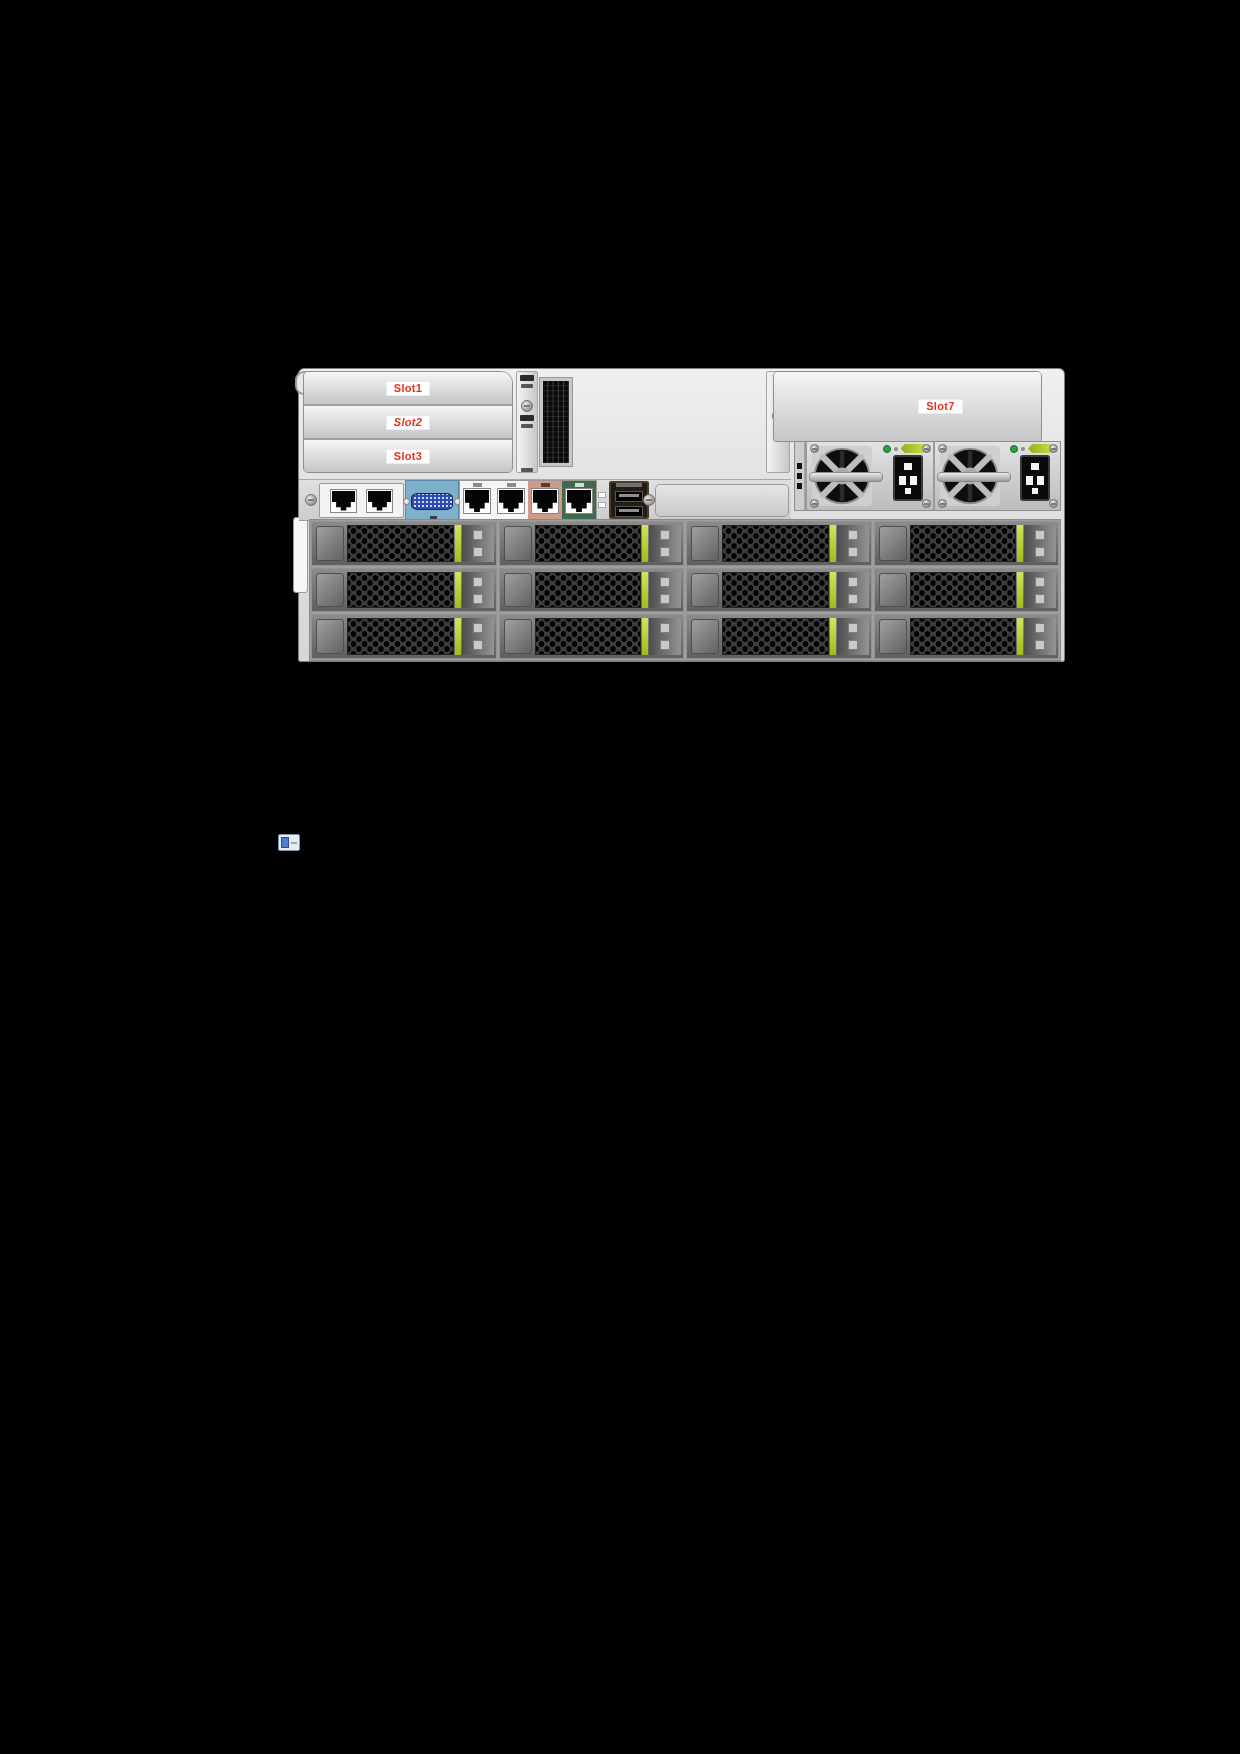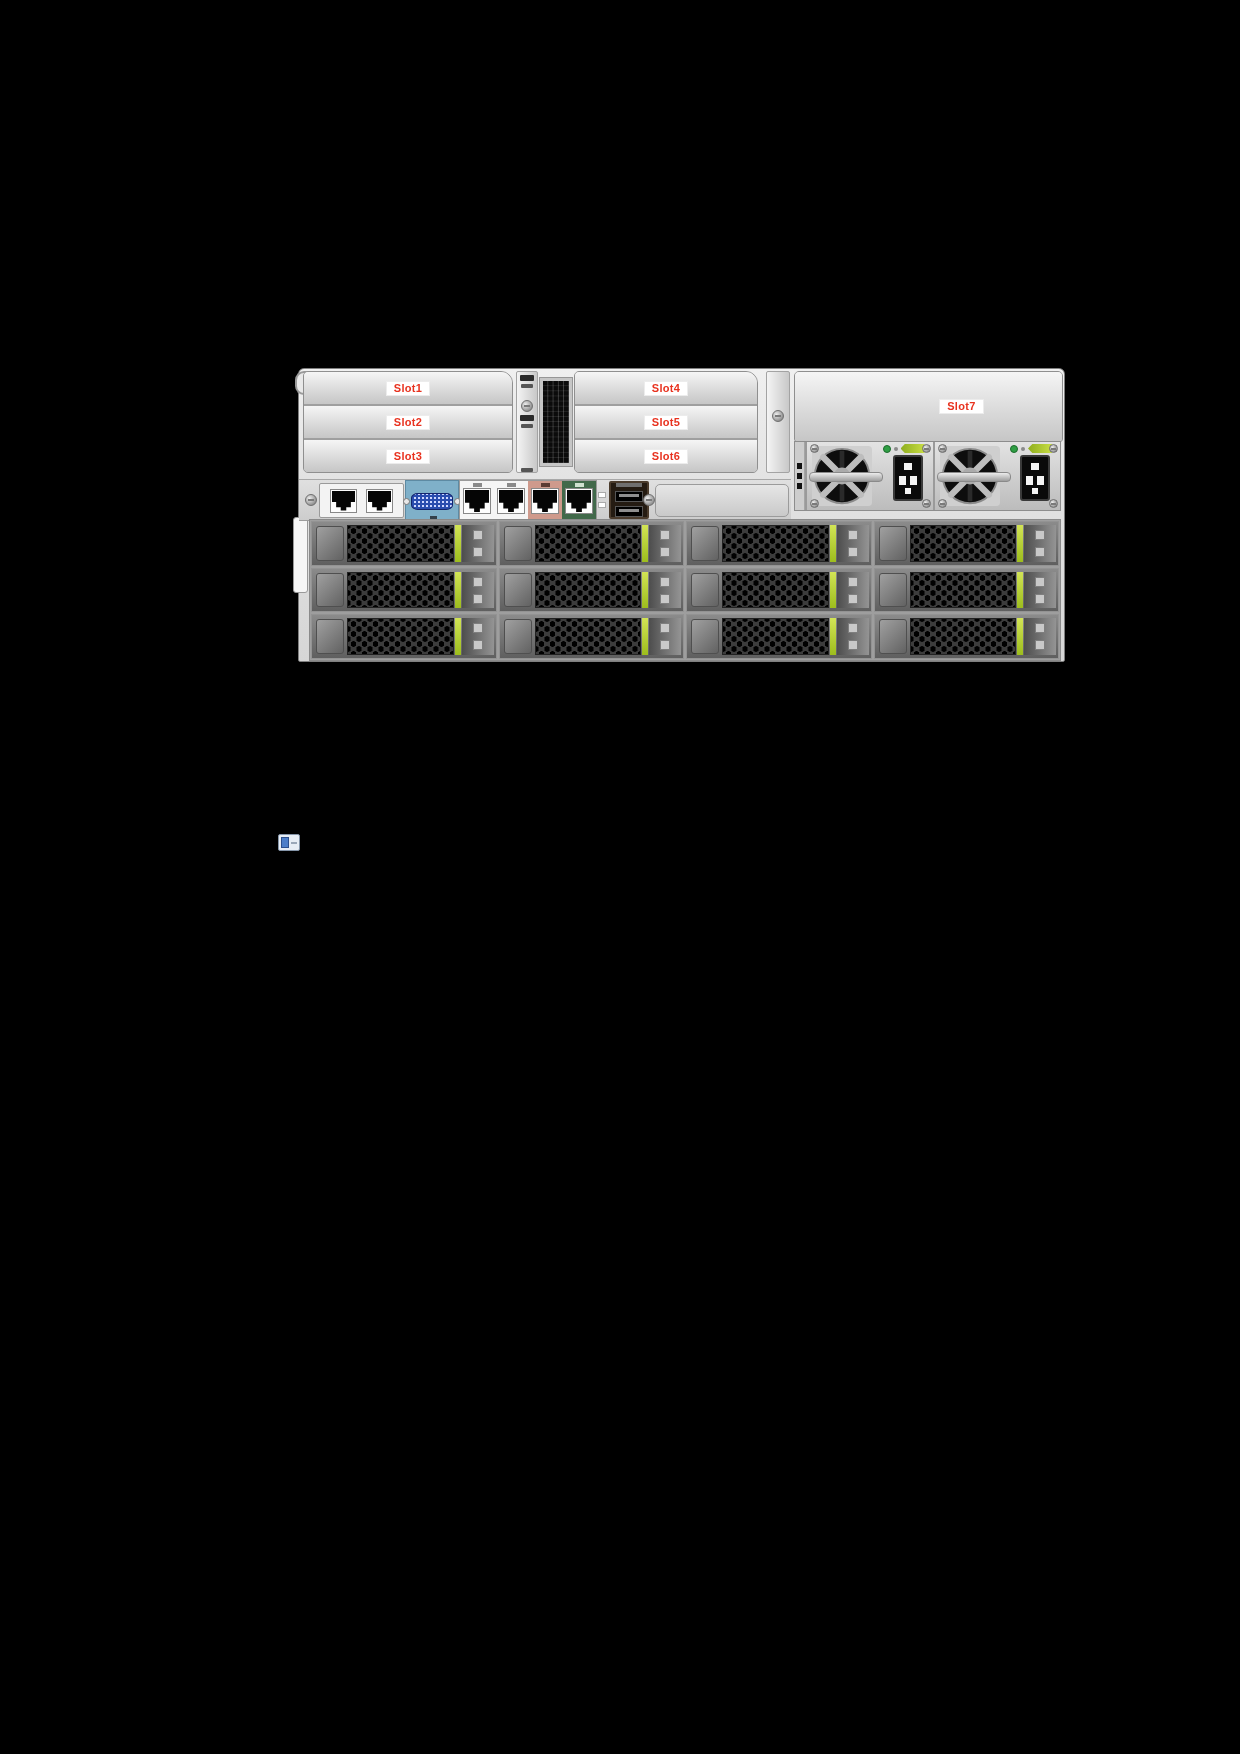--- a/index.html
+++ b/index.html
@@ -26,21 +26,21 @@
     background:#f6f6f6;border:1px solid #999;border-radius:3px;
   }
 
   
   .riser{
     position:absolute;display:flex;flex-direction:column;overflow:hidden;
     background:#cfcfcf;border:1px solid #8f8f8f;
   }
   .riser-left {left:4px;  top:2px; width:208px;height:100px;border-radius:5px 12px 5px 5px;}
   .riser-mid  {left:275px;top:2px; width:182px;height:100px;border-radius:5px 12px 5px 5px;}
-  .riser-right{left:495px;top:2px; width:267px;height:69px; border-radius:5px 5px 3px 3px;gap:20px;}
+  .riser-right{left:474px;top:2px; width:267px;height:69px; border-radius:5px 5px 3px 3px;gap:20px;}
   .slot-strip{
     flex:1;display:flex;align-items:center;justify-content:center;
     background:linear-gradient(180deg,#f5f5f5 0%,#dddddd 50%,#c6c6c6 100%);
     border-bottom:2px solid #9f9f9f;position:relative;
   }
   .slot-strip:last-child{border-bottom:none;}
   .riser-right .slot-strip{justify-content:flex-start;}
   .riser-right .slot-label{margin-left:54%;}
   .slot-label{
     background:#ffffff;border:1px solid #ececec;
@@ -247,52 +247,41 @@
   <div class="chassis">
 
     <div class="hook"></div>
     <div class="ear"></div>
 
     <div class="riser riser-left">
         <div class="slot-strip">
           <span class="slot-label" style="color: rgb(232, 50, 31); text-align: right;">Slot1</span>
         </div>
         <div class="slot-strip">
-          <span class="slot-label" style="color: rgb(232, 50, 31);">Slot2</span>
+          <span class="slot-label" style="color: rgb(232, 50, 31); font-style: italic;">Slot2</span>
         </div>
         <div class="slot-strip">
           <span class="slot-label" style="color: rgb(232, 50, 31);">Slot3</span>
         </div>
       </div>
 
     <div class="divider div1">
       <span class="tag"></span>
       <span class="tag small"></span>
       <span class="screw"></span>
       <span class="tag"></span>
       <span class="tag small"></span>
       <span class="div-gap"></span>
       <span class="tag small"></span>
     </div>
 
     <div class="vent">
       <div class="vent-inner"></div>
     </div>
 
-    <div class="riser riser-mid">
-        <div class="slot-strip">
-          <span class="slot-label" style="color: rgb(232, 50, 31);">Slot4</span>
-        </div>
-        <div class="slot-strip">
-          <span class="slot-label" style="color: rgb(232, 50, 31);">Slot5</span>
-        </div>
-        <div class="slot-strip">
-          <span class="slot-label" style="color: rgb(232, 50, 31);">Slot6</span>
-        </div>
-      </div>
 
     <div class="divider div2">
       <span class="screw"></span>
     </div>
 
     <div class="riser riser-right">
         <div class="slot-strip">
           <span class="slot-label" style="color: rgb(232, 50, 31);">Slot7</span>
         </div>
       </div>

